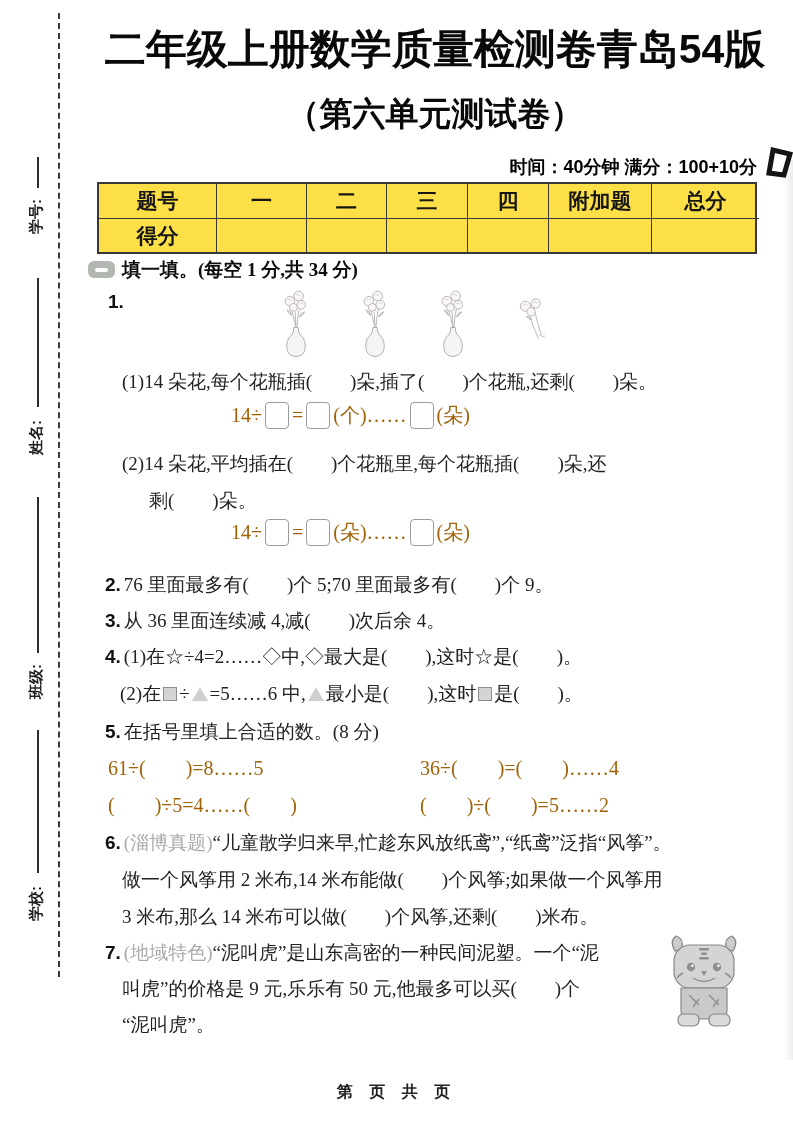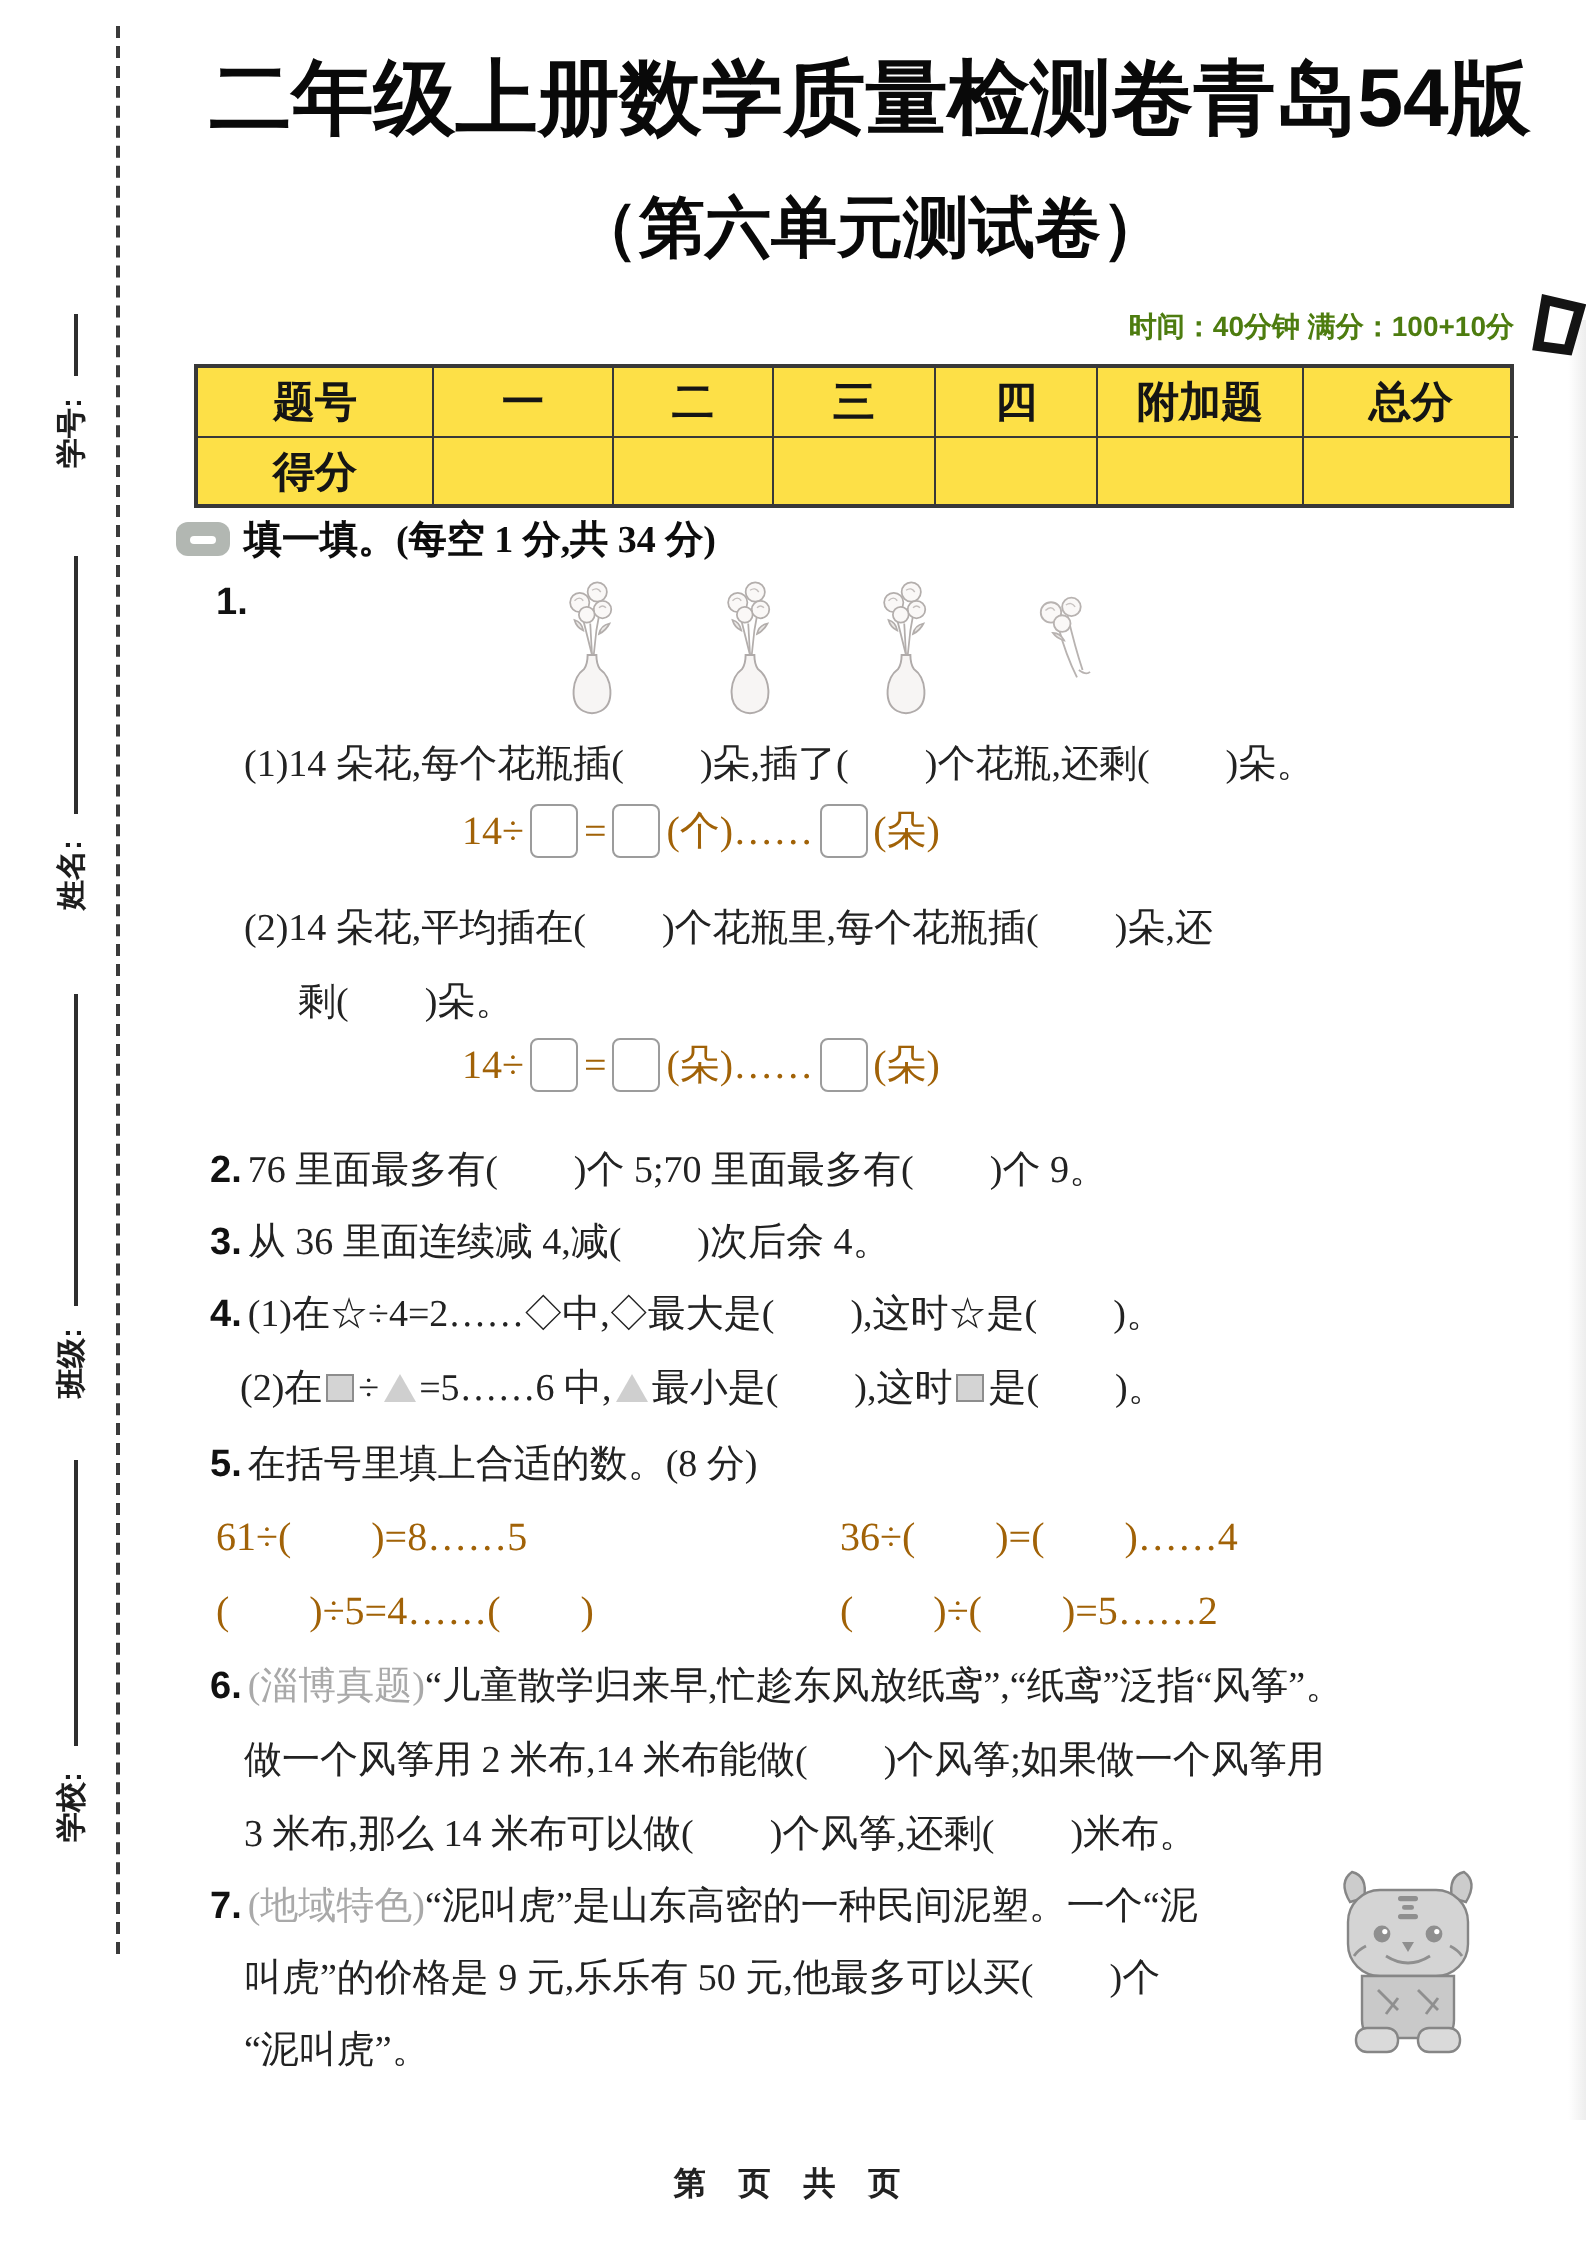--- a/index.html
+++ b/index.html
@@ -22,21 +22,21 @@
     position:absolute; left:90px; top:22px; width:690px; text-align:center;
     font-family:"Liberation Sans", sans-serif; font-weight:900; font-size:41px; color:#090909;
     letter-spacing:0px; white-space:nowrap;
   }
   .subtitle {
     position:absolute; left:90px; top:92px; width:690px; text-align:center;
     font-family:"Liberation Sans", sans-serif; font-weight:900; font-size:33px; color:#090909;
   }
   .meta {
     position:absolute; right:36px; top:155px;
-    font-family:"Liberation Sans", sans-serif; font-size:14px; font-weight:600; color:#4d7c0f;
+    font-family:"Liberation Sans", sans-serif; font-size:18px; font-weight:600; color:#000000;
   }
   
   .score-table {
     position:absolute; left:97px; top:182px; width:660px;
     display:grid; grid-template-columns:118px 90px 80px 81px 81px 103px 107px;
     border:2px solid #383838; background:#fde047;
   }
   .score-table .cell {
     border-right:1.5px solid #383838; border-bottom:1.5px solid #383838;
     height:35px; display:flex; align-items:center; justify-content:center;

